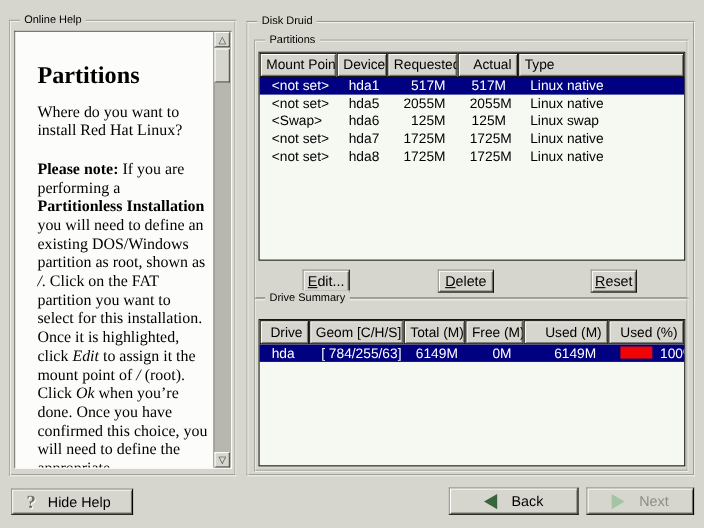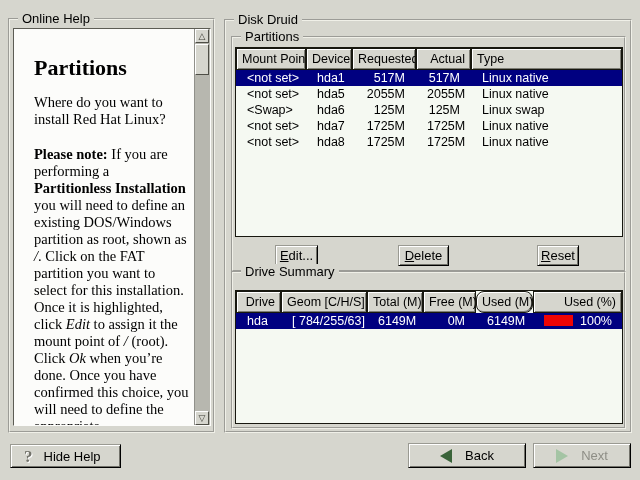--- a/index.html
+++ b/index.html
@@ -2,21 +2,21 @@
 <html style="--sel: #000080;"><head>
 <meta charset="utf-8">
 <style>
   html,body{margin:0;padding:0;}
   .screen{position:relative;width:640px;height:480px;background:#d6d6ce;overflow:hidden;
           font-family:"Liberation Sans",sans-serif;font-size:13px;color:#000;}
 
   
   .frame{position:absolute;border:2px groove #f0f0e8;}
   .legend{position:absolute;top:-9px;left:8px;background:#d6d6ce;padding:0 4px;
-          font-size:13px;line-height:15px;white-space:nowrap;}
+          font-size:10px;line-height:15px;white-space:nowrap;}
 
   .help-frame{left:8px;top:18px;width:203px;height:411px;}
   .dd-frame{left:224px;top:19px;width:404px;height:410px;}
   .part-frame{left:5px;top:15px;width:391px;height:232px;}
   .ds-frame{left:5px;top:250px;width:391px;height:154px;}
 
   
   .help-view{position:absolute;left:3px;top:8px;width:196px;height:396px;background:#fcfcfa;
              border:1px solid;border-color:#5c5c54 #fcfcfa #fcfcfa #5c5c54;}
   .help-content{position:absolute;left:0;top:0;right:15px;bottom:0;overflow:hidden;
@@ -46,21 +46,21 @@
          padding:0 5px;font-size:12.5px;overflow:hidden;white-space:nowrap;flex:0 0 auto;}
   .trow{display:flex;height:16px;line-height:16px;font-size:12.5px;white-space:nowrap;}
   .trow.sel{background:var(--sel);color:#fff;}
   .c{box-sizing:border-box;padding:0 11px;overflow:hidden;flex:0 0 auto;}
   
   .pt .w0{width:70px;} .pt .w1{width:46px;} .pt .w2{width:64px;text-align:right;}
   .pt .w3{width:55px;text-align:right;} .pt .w4{flex:1 1 auto;width:auto;}
   .pt .hcell.w2,.pt .hcell.w3{text-align:right;}
   
   .ds .w0{width:45px;} .ds .w1{width:86px;text-align:right;} .ds .w2{width:56px;text-align:right;}
-  .ds .w3{width:53px;text-align:right;} .ds .w4{width:57px;text-align:right;border-radius:8px;} .ds .w5{flex:1 1 auto;width:auto;}
+  .ds .w3{width:53px;text-align:right;} .ds .w4{width:77px;text-align:right;} .ds .w5{flex:1 1 auto;width:auto;}
   .ds .hcell{text-align:right;}
   .used-bar{display:inline-block;width:29px;height:11px;vertical-align:-1px;margin-right:7px;}
 
   
   .btn{position:absolute;box-sizing:border-box;background:#d6d6ce;
        border:1px solid;border-color:#9a9a92 #000 #000 #9a9a92;
        box-shadow:inset 1px 1px 0 #fff,inset -1px -1px 0 #72726a;
        display:flex;align-items:center;justify-content:center;
        font-size:13px;cursor:default;}
   .btn-edit{left:42px;top:207px;width:43px;height:21px;}

